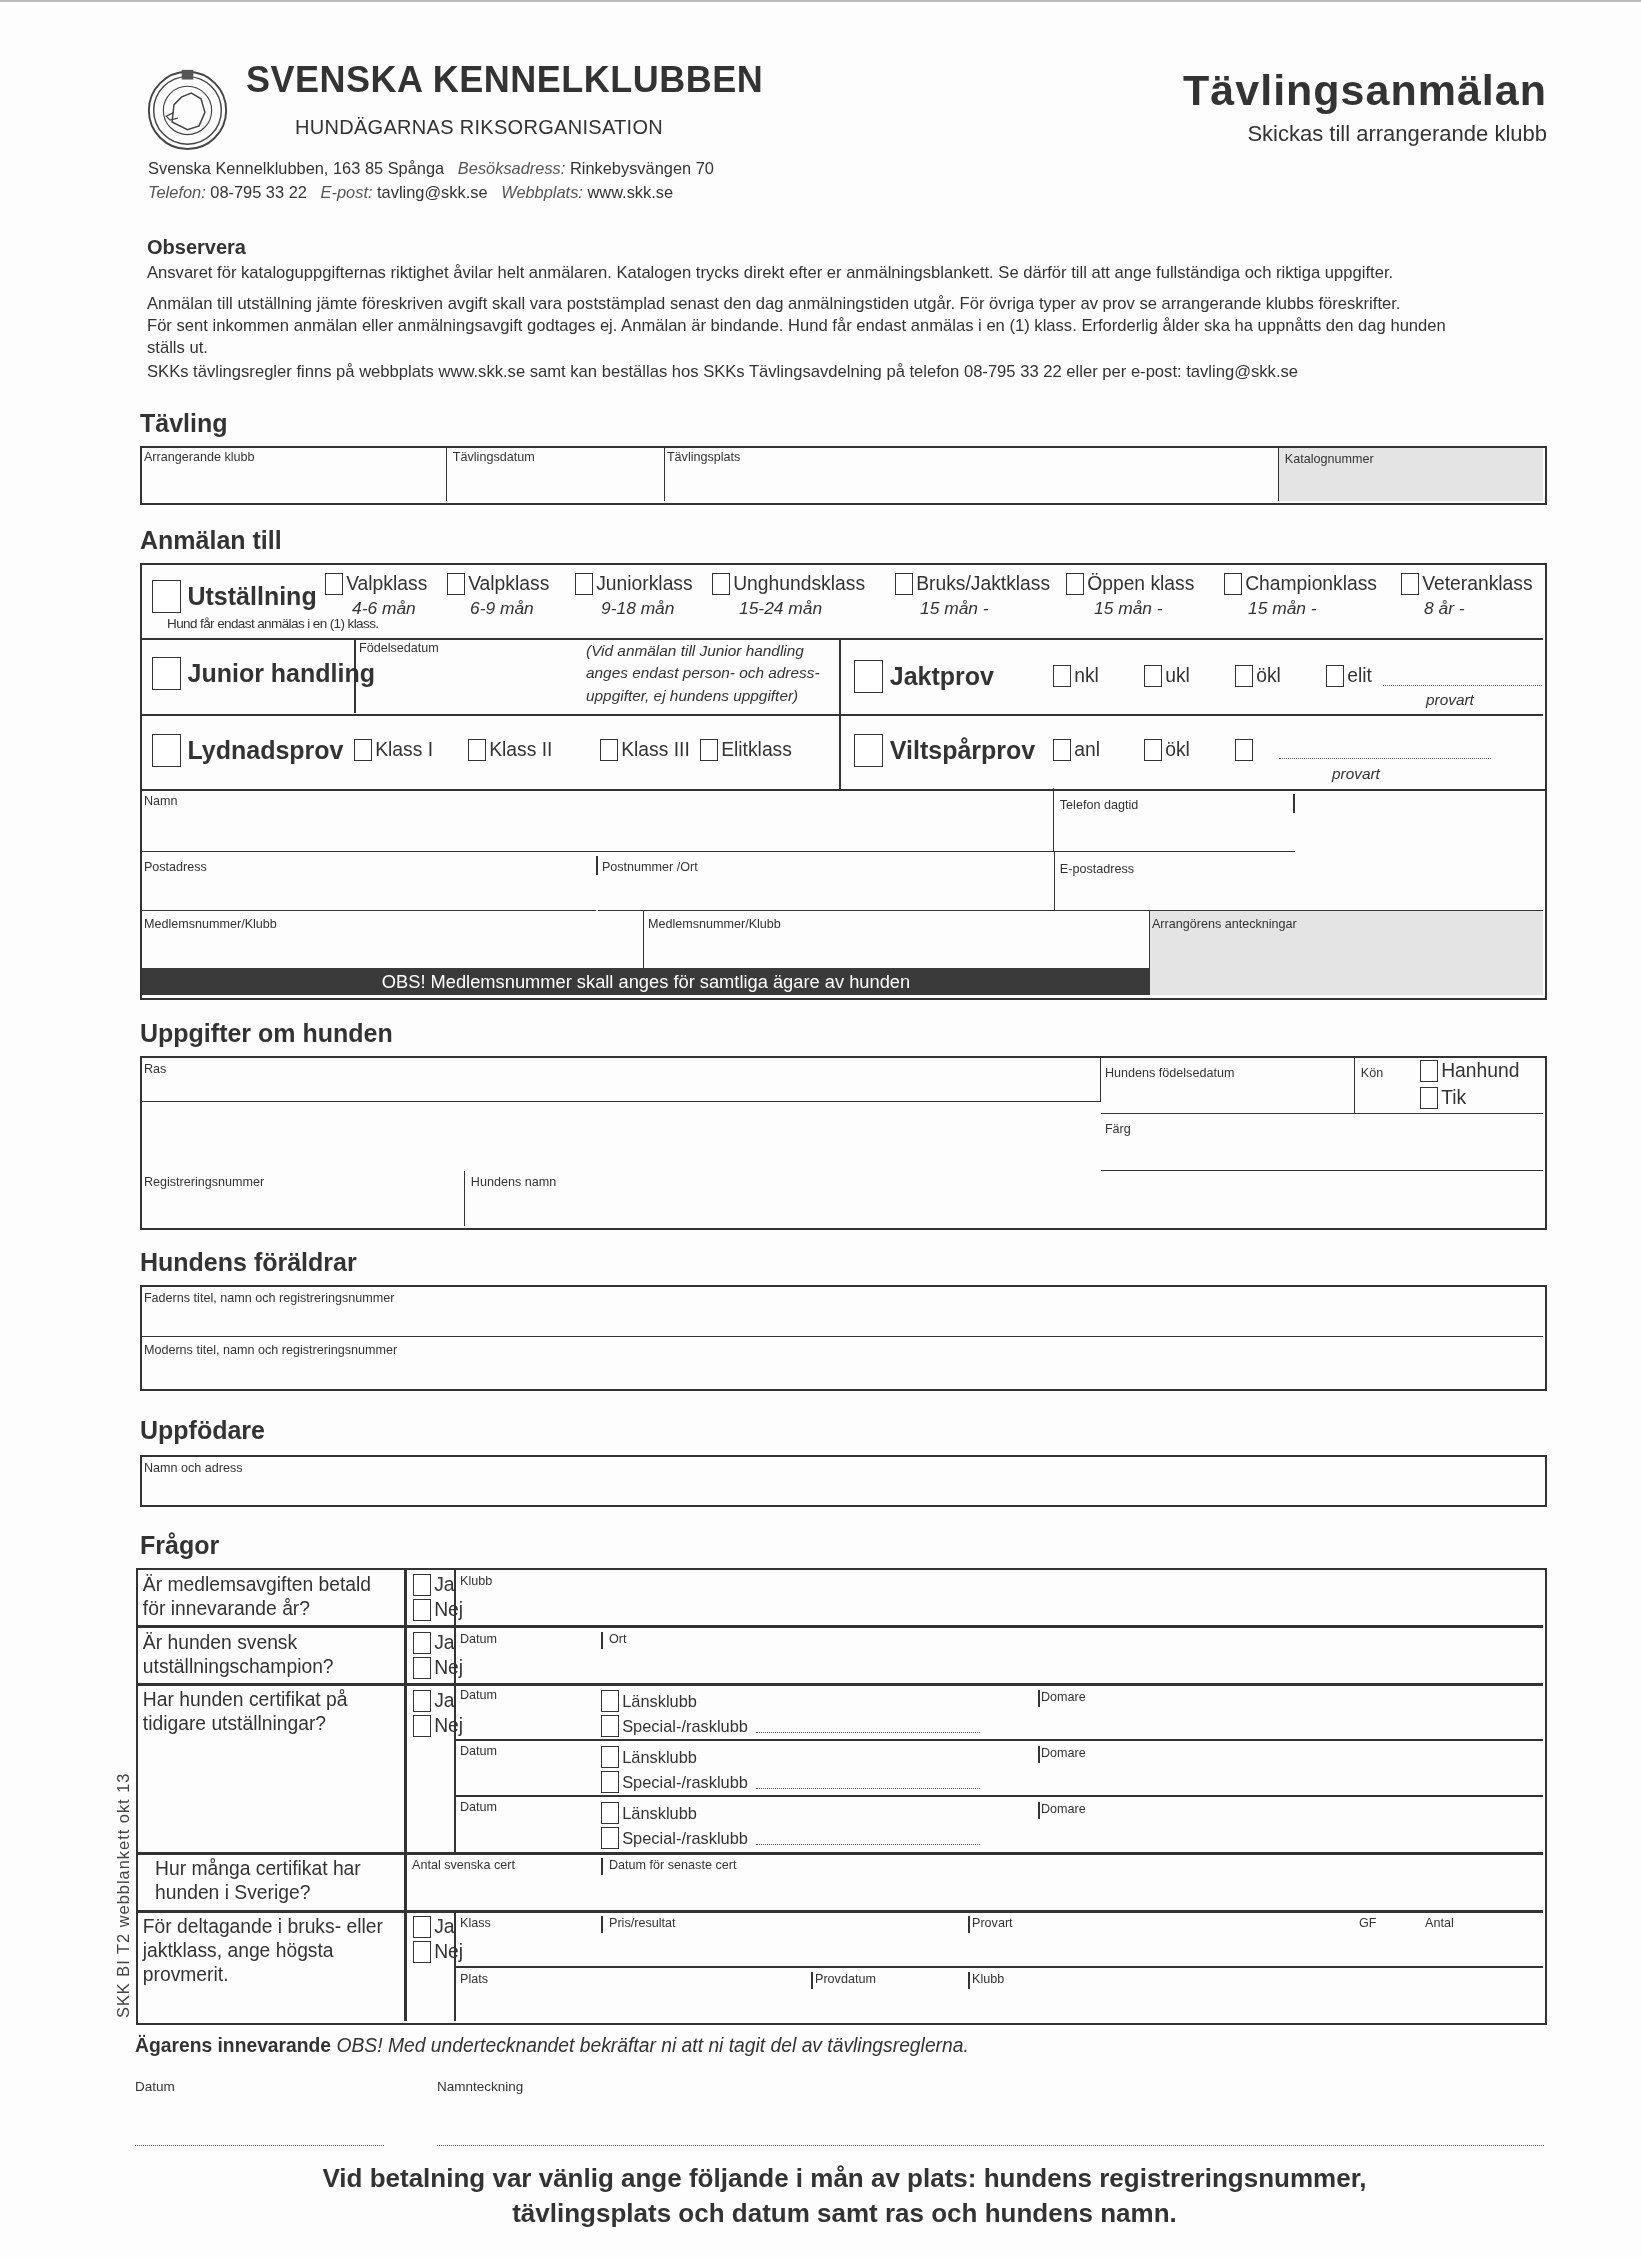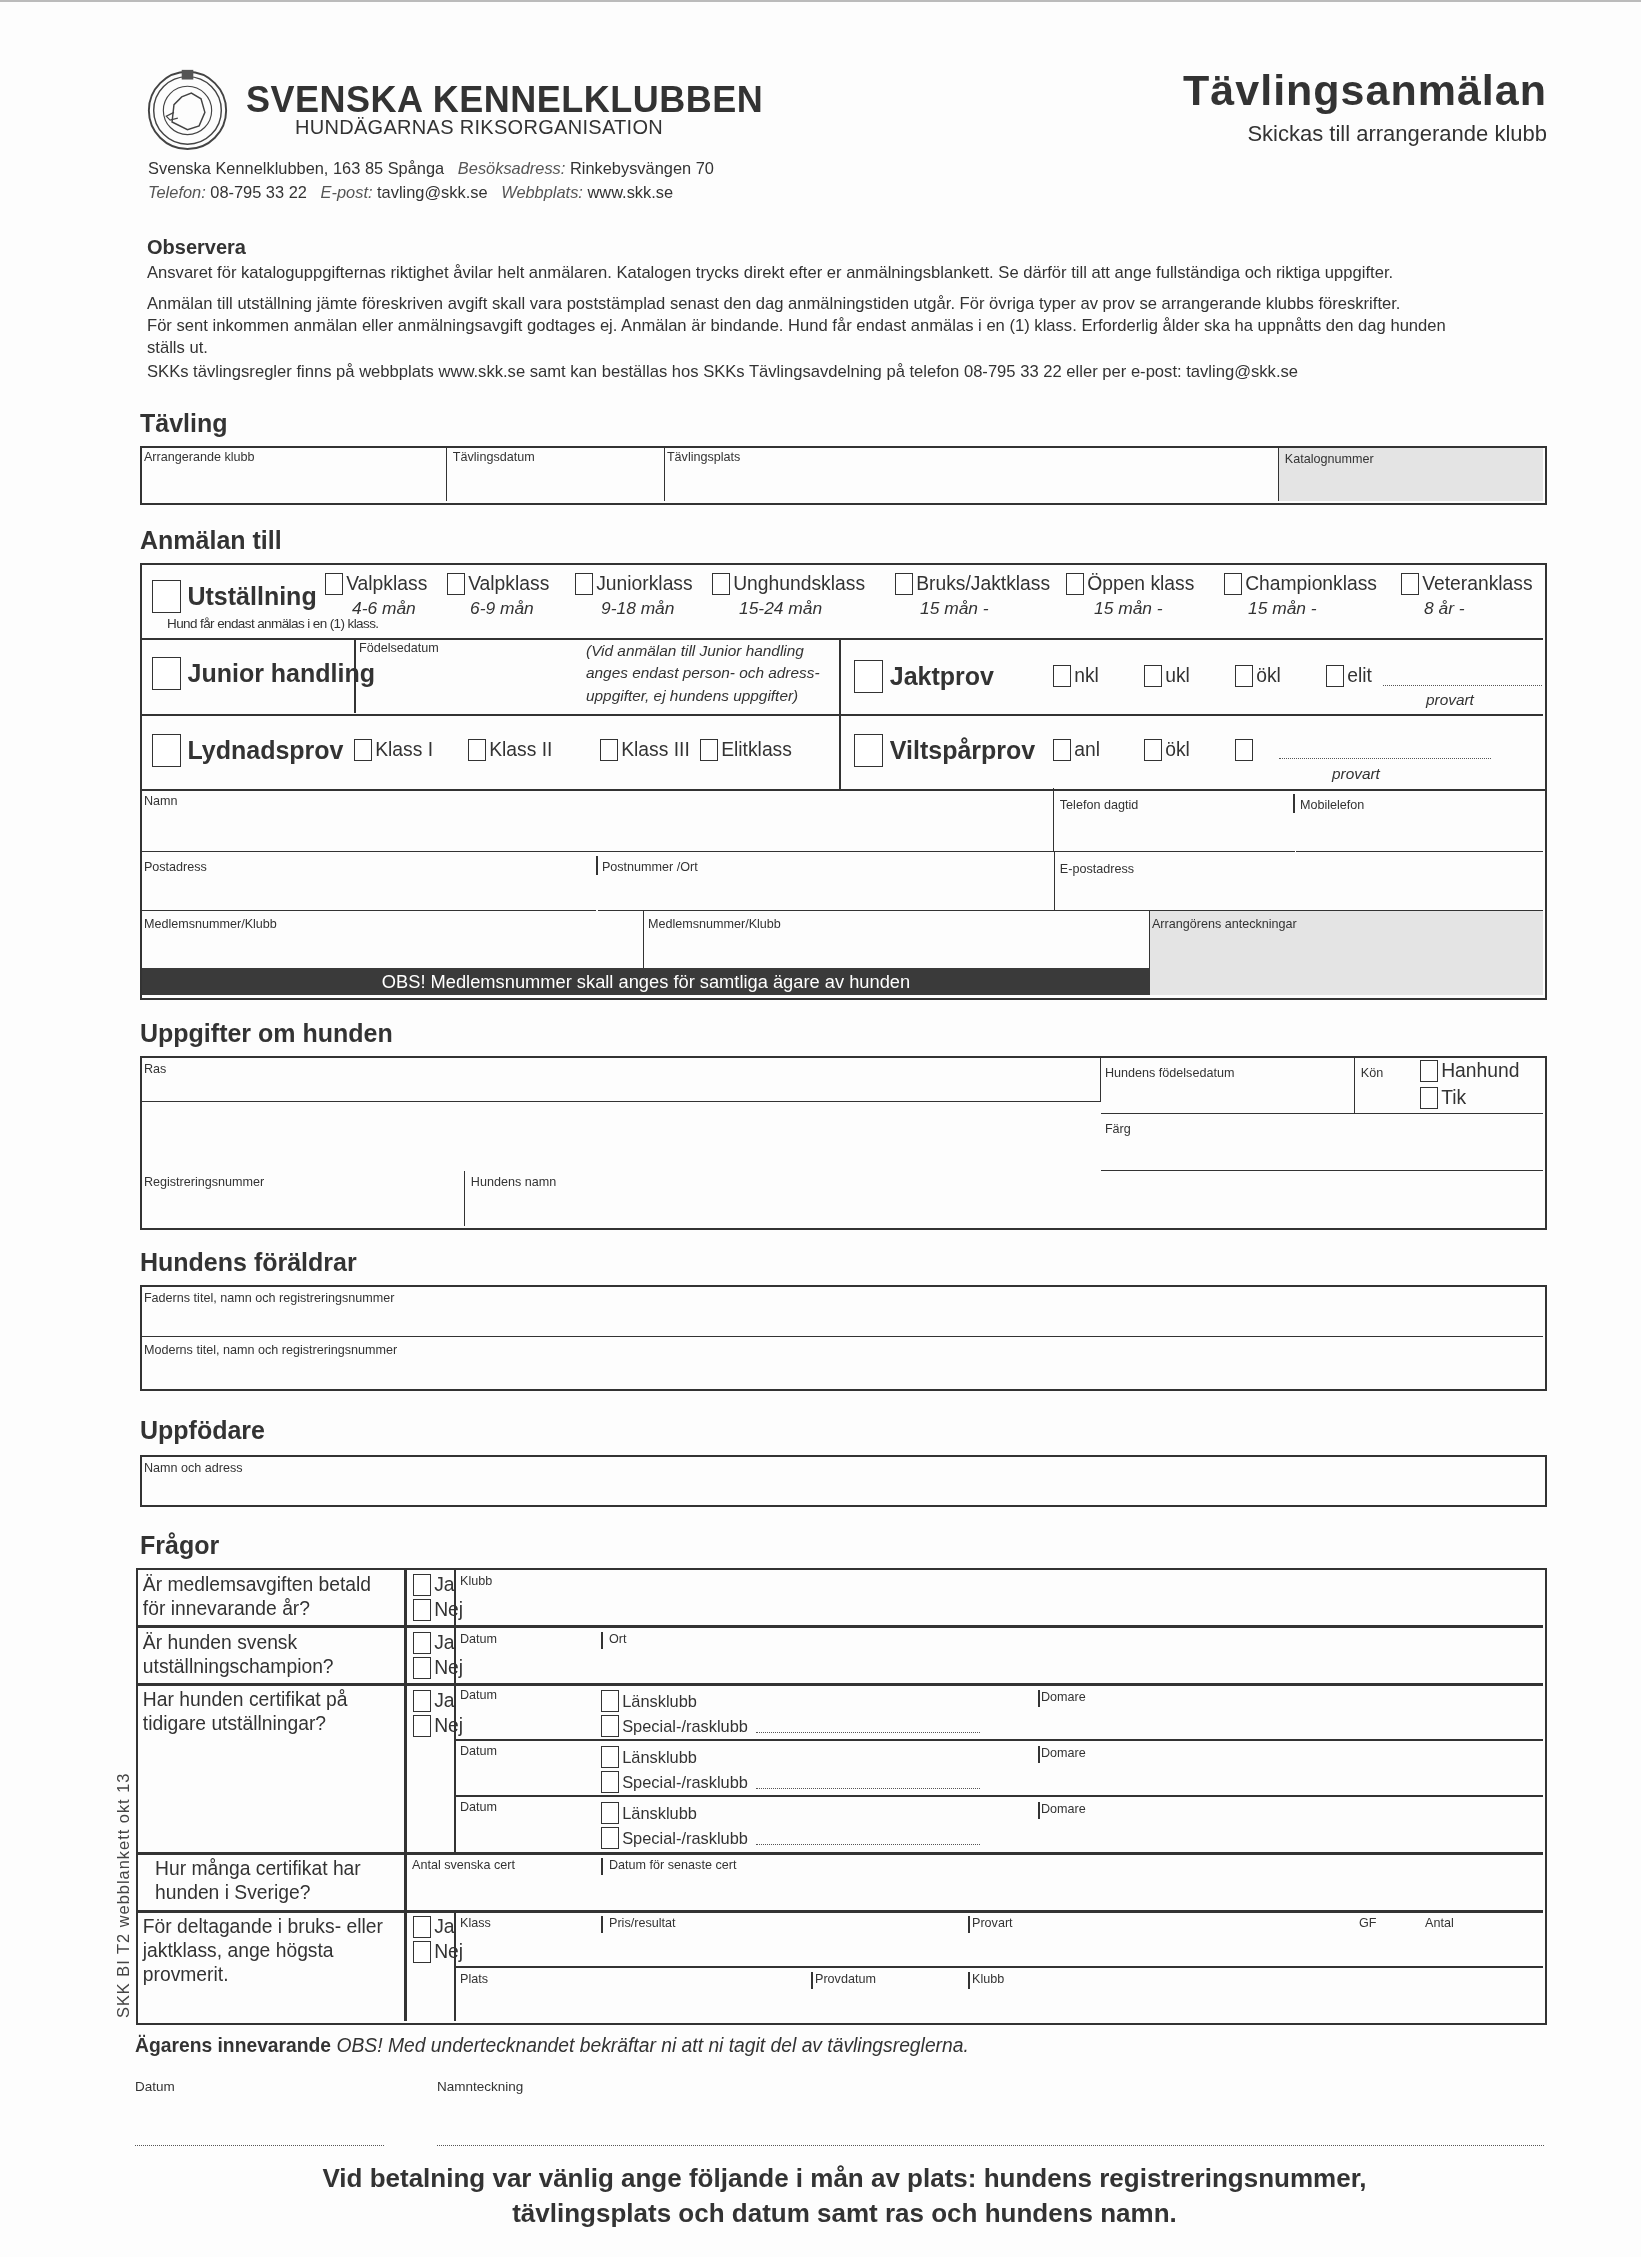--- a/index.html
+++ b/index.html
@@ -3,21 +3,21 @@
 <meta charset="utf-8">
 <style>
   * { box-sizing: border-box; margin: 0; padding: 0; }
   html, body { width: 1641px; height: 2257px; background: #fdfdfd; }
   body { position: relative; font-family: "Liberation Sans", sans-serif; color: #2b2b2b; overflow: hidden; }
   .abs { position: absolute; }
   .page-top-line { left: 0; top: 0; width: 1641px; height: 1.9px; background: #bbb; }
 
   
   .logo { left: 145px; top: 66px; width: 85px; height: 85px; }
-  .org-name { left: 246px; top: 79px; font-size: 36px; font-weight: bold; letter-spacing: 0.5px; color: #333; }
+  .org-name { left: 246px; top: 59px; font-size: 36px; font-weight: bold; letter-spacing: 0.5px; color: #333; }
   .org-sub { left: 295px; top: 116px; font-size: 20px; color: #333; letter-spacing: 0.3px; }
   .addr1 { left: 148px; top: 159px; font-size: 16.4px; color: #333; }
   .addr2 { left: 148px; top: 183px; font-size: 16.4px; color: #333; }
   .addr1 i, .addr2 i { font-style: italic; color: #555; }
   .doc-title { right: 94px; top: 66px; font-size: 43px; font-weight: bold; color: #333; letter-spacing: 1px; }
   .doc-sub { right: 94px; top: 121px; font-size: 22px; color: #333; }
 
   
   .obs-title { left: 147px; top: 236px; font-size: 20px; font-weight: bold; color: #333; }
   .obs-text { left: 147px; font-size: 16.6px; color: #333; white-space: nowrap; }
@@ -231,23 +231,20 @@
 </div>
 
 <div class="abs box" style="left:140px;top:788px;width:1407px;height:212px;border-top-width:0">
   <div class="cell" style="left:0;top:0;width:912px;height:64px;border-right-width:1.9px;border-bottom-width:1.9px">
       <span class="lbl" style="left:1.9px;top:5.8px">Namn</span>
     </div>
   <div class="cell" style="left:912px;top:0;width:241px;height:64px;border-bottom-width:1.9px">
       <span class="lbl" style="left:5.8px;top:9.7px">Telefon dagtid</span>
     </div>
   <div class="vline" style="left:1151px;top:5.8px;height:19.3px"></div>
-  <div class="cell" style="left:1154px;top:0;width:247px;height:64px;border-bottom-width:1.9px">
-      <span class="lbl" style="left:3.9px;top:9.7px">Mobilelefon</span>
-    </div>
 
   <div class="cell" style="left:0;top:64px;width:454px;height:59px;border-bottom-width:1.9px">
       <span class="lbl" style="left:1.9px;top:7.7px">Postadress</span>
     </div>
   <div class="vline" style="left:454px;top:68px;height:19.3px"></div>
   <div class="cell" style="left:456px;top:64px;width:457px;height:59px;border-right-width:1.9px;border-bottom-width:1.9px">
       <span class="lbl" style="left:3.9px;top:7.7px">Postnummer /Ort</span>
     </div>
   <div class="cell" style="left:912px;top:64px;width:489px;height:59px;border-bottom-width:1.9px">
       <span class="lbl" style="left:5.8px;top:9.7px">E-postadress</span>

